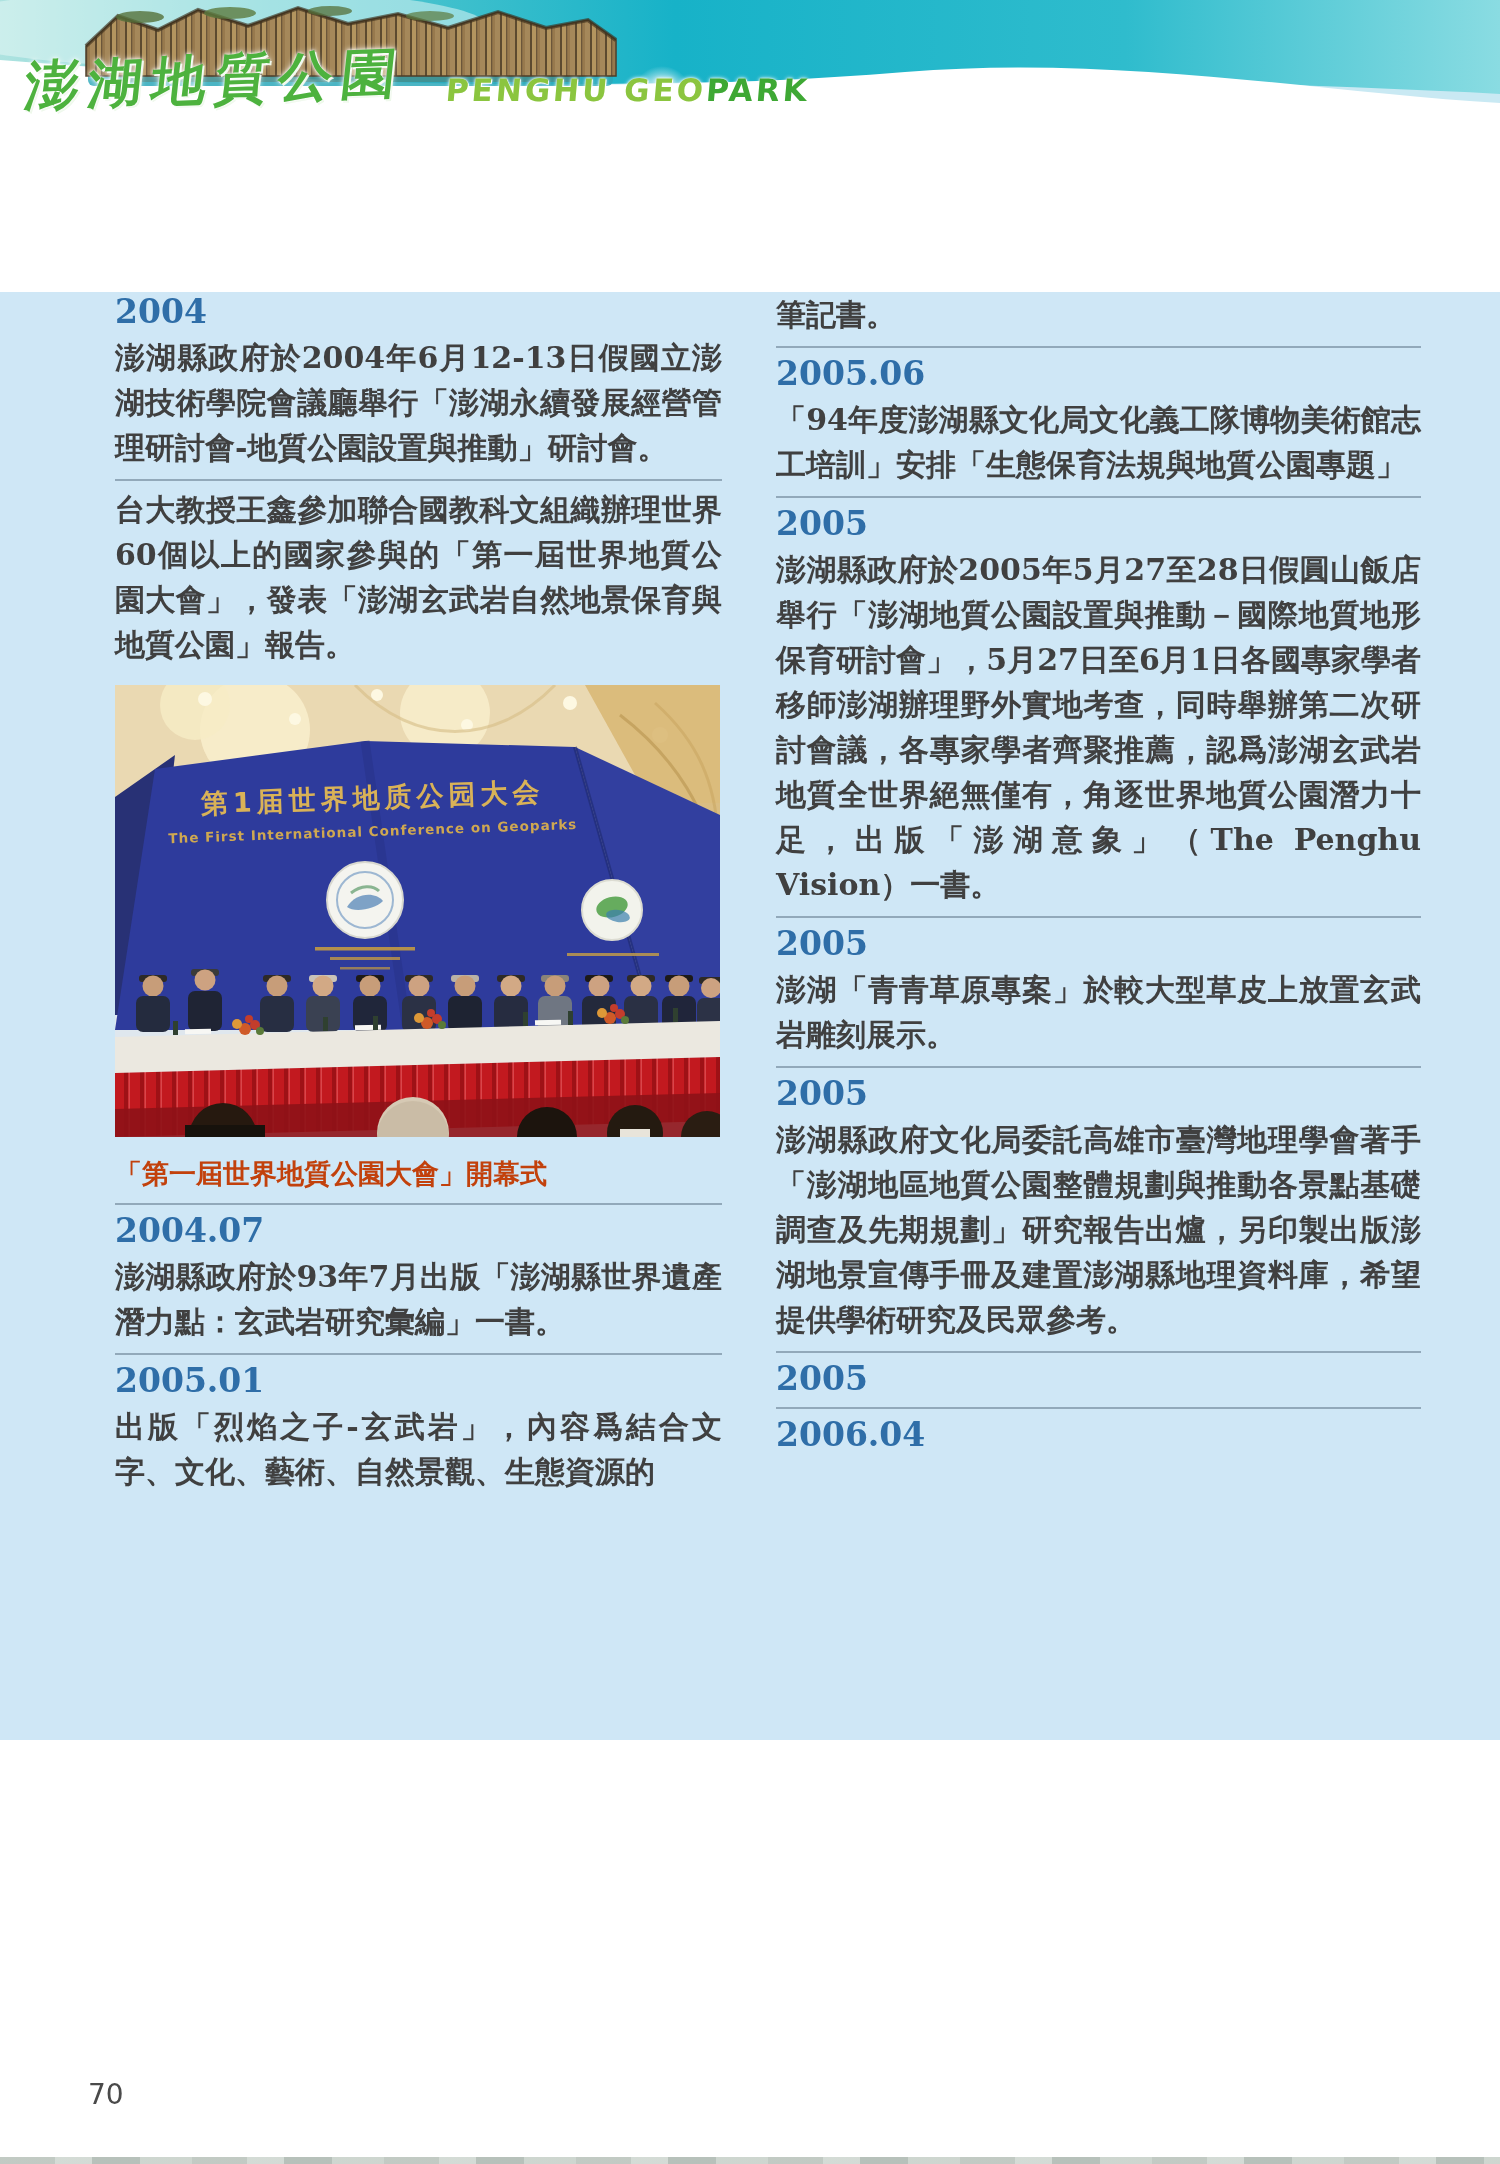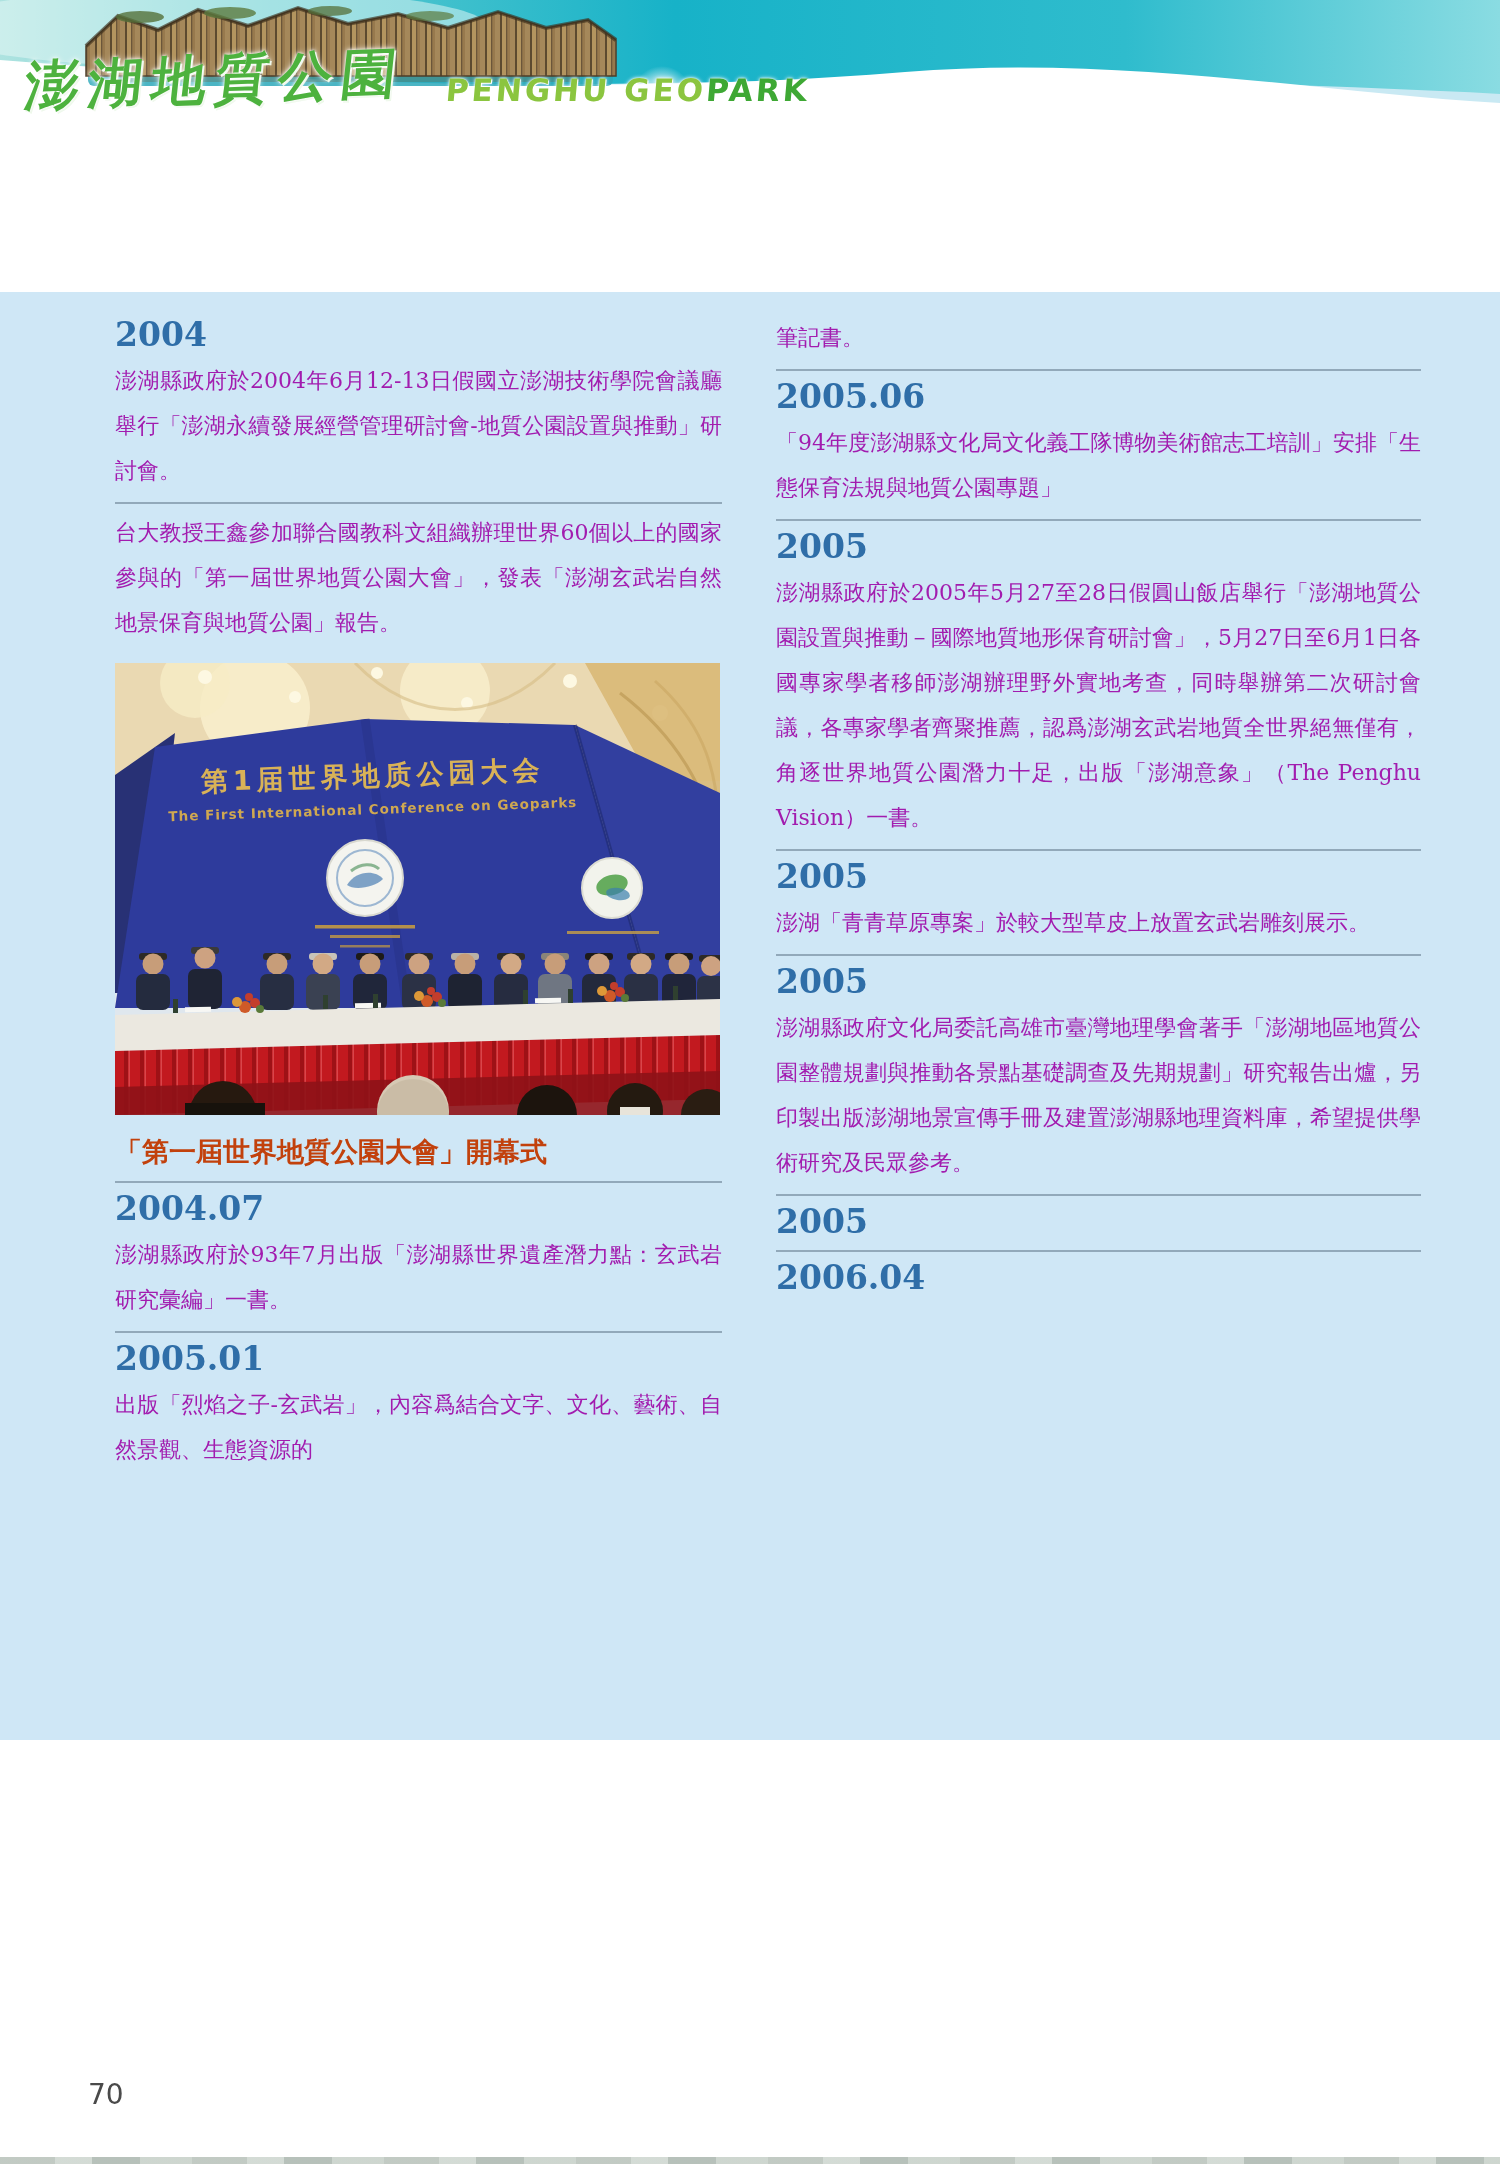--- a/index.html
+++ b/index.html
@@ -13,28 +13,28 @@
            color:#4db23e;letter-spacing:9px;transform:skewX(-8deg) rotate(-2deg);
            text-shadow:0 0 3px #fff,0 0 6px #fff,2px 2px 0 #eaf7e6;white-space:nowrap;}
   .logo-en{position:absolute;left:446px;top:72px;font-size:31px;font-weight:bold;
            font-family:"DejaVu Sans","Liberation Sans",sans-serif;letter-spacing:3px;
            transform:skewX(-5deg);color:#8bc53f;
            text-shadow:0 0 2px #fff,0 0 4px #fff,1px 1px 0 #ffffff;white-space:nowrap;}
   .logo-en .park{color:#3ea834;}
 
   
   .band{position:absolute;top:292px;left:0;width:1500px;height:1448px;background:#cfe7f6;}
-  .col{position:absolute;top:0;padding-top:23px;}
+  .col{position:absolute;top:0;padding-top:0;}
   .col-left{left:115px;width:607px;}
   .col-right{left:776px;width:645px;}
 
   .entry{margin:0;}
   .rule{border:none;border-top:2px solid #92a9ba;margin:9px 0 6px;}
   .date{font-size:33px;line-height:39px;color:#2f6ea8;margin:0 0 4px;font-weight:bold;}
-  .body{font-size:22px;line-height:45px;color:#a21caf;margin:0;text-align:justify;}
+  .body{font-size:30px;line-height:45px;color:#404040;margin:0;text-align:justify;font-weight:bold;}
 
   figure{margin:18px 0 0;padding:0;}
   .photo{display:block;width:605px;height:452px;}
   figcaption{font-size:27px;font-weight:bold;color:#c2410c;line-height:40px;margin-top:17px;}
 
   
   .pagenum{position:absolute;left:88px;top:2078px;font-size:28px;color:#4a4a4a;
            font-family:"DejaVu Sans","Liberation Sans",sans-serif;}
   .bottom-strip{position:absolute;left:0;bottom:0;width:1500px;height:7px;opacity:.85;
       background:repeating-linear-gradient(90deg,#b7c1b9 0 55px,#ccd5ce 55px 92px,

